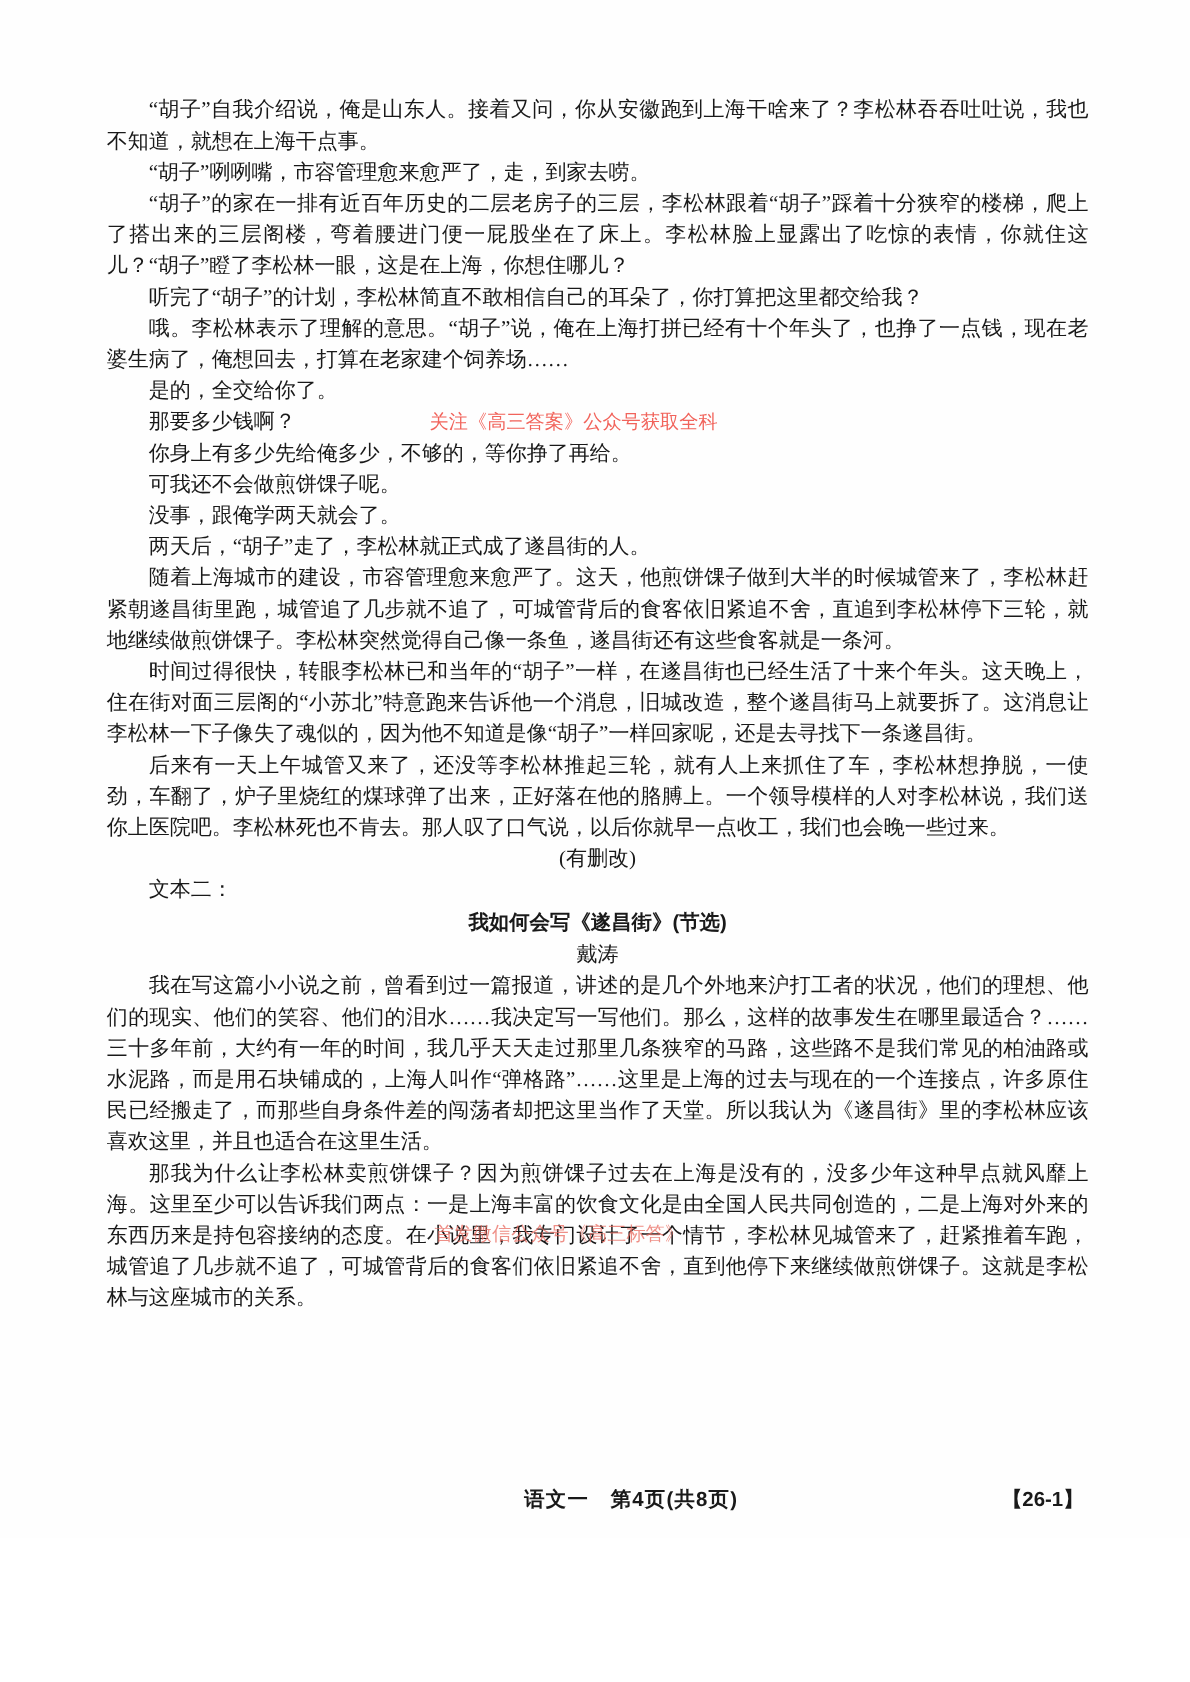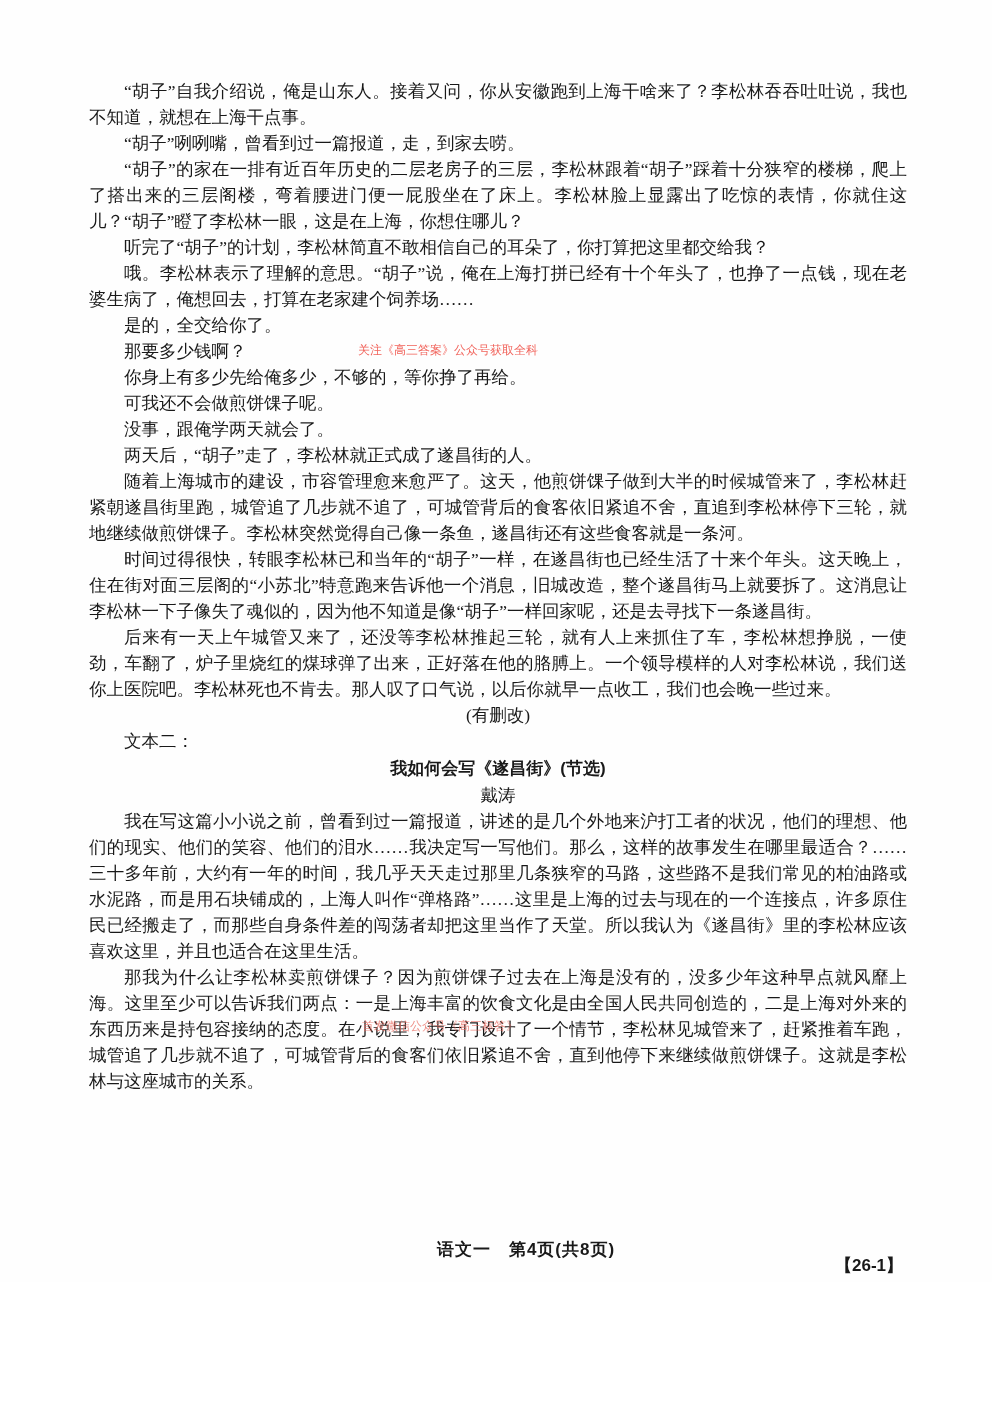--- a/index.html
+++ b/index.html
@@ -48,21 +48,21 @@
     font-weight: bold;
     font-family: "Liberation Sans", "DejaVu Sans", sans-serif;
   }
   .text2-author {
     margin: 0;
     text-align: center;
     text-indent: 0;
   }
   .watermark {
     position: absolute;
-    font-size: 12px;
+    font-size: 16px;
     white-space: nowrap;
     font-family: Liberation Serif, serif;
   }
   .wm-top {
     left: 358px;
     top: 342px;
     color: #f0534a;
     opacity: 0.9;
   }
   .wm-middle {
@@ -85,33 +85,33 @@
     right: 0;
     text-align: center;
     font-weight: bold;
     font-family: "Liberation Sans", "DejaVu Sans", sans-serif;
     letter-spacing: 1px;
     padding-left: 48px;
   }
   .footer-right {
     position: absolute;
     right: 89px;
-    top: 16px;
+    top: 0;
     font-weight: bold;
     font-family: "Liberation Sans", "DejaVu Sans", sans-serif;
   }
 </style>
 </head>
 <body>
 
 <div class="page">
 
   <div class="content">
     <p class="para">“胡子”自我介绍说，俺是山东人。接着又问，你从安徽跑到上海干啥来了？李松林吞吞吐吐说，我也不知道，就想在上海干点事。</p>
-    <p class="para">“胡子”咧咧嘴，曾看到过一篇报道，走，到家去唠。</p>
+    <p class="para">“胡子”咧咧嘴，市容管理愈来愈严了，走，到家去唠。</p>
     <p class="para">“胡子”的家在一排有近百年历史的二层老房子的三层，李松林跟着“胡子”踩着十分狭窄的楼梯，爬上了搭出来的三层阁楼，弯着腰进门便一屁股坐在了床上。李松林脸上显露出了吃惊的表情，你就住这儿？“胡子”瞪了李松林一眼，这是在上海，你想住哪儿？</p>
     <p class="para">听完了“胡子”的计划，李松林简直不敢相信自己的耳朵了，你打算把这里都交给我？</p>
     <p class="para">哦。李松林表示了理解的意思。“胡子”说，俺在上海打拼已经有十个年头了，也挣了一点钱，现在老婆生病了，俺想回去，打算在老家建个饲养场……</p>
     <p class="para">是的，全交给你了。</p>
     <p class="para">那要多少钱啊？</p>
     <p class="para">你身上有多少先给俺多少，不够的，等你挣了再给。</p>
     <p class="para">可我还不会做煎饼馃子呢。</p>
     <p class="para">没事，跟俺学两天就会了。</p>
     <p class="para">两天后，“胡子”走了，李松林就正式成了遂昌街的人。</p>
     <p class="para">随着上海城市的建设，市容管理愈来愈严了。这天，他煎饼馃子做到大半的时候城管来了，李松林赶紧朝遂昌街里跑，城管追了几步就不追了，可城管背后的食客依旧紧追不舍，直追到李松林停下三轮，就地继续做煎饼馃子。李松林突然觉得自己像一条鱼，遂昌街还有这些食客就是一条河。</p>

